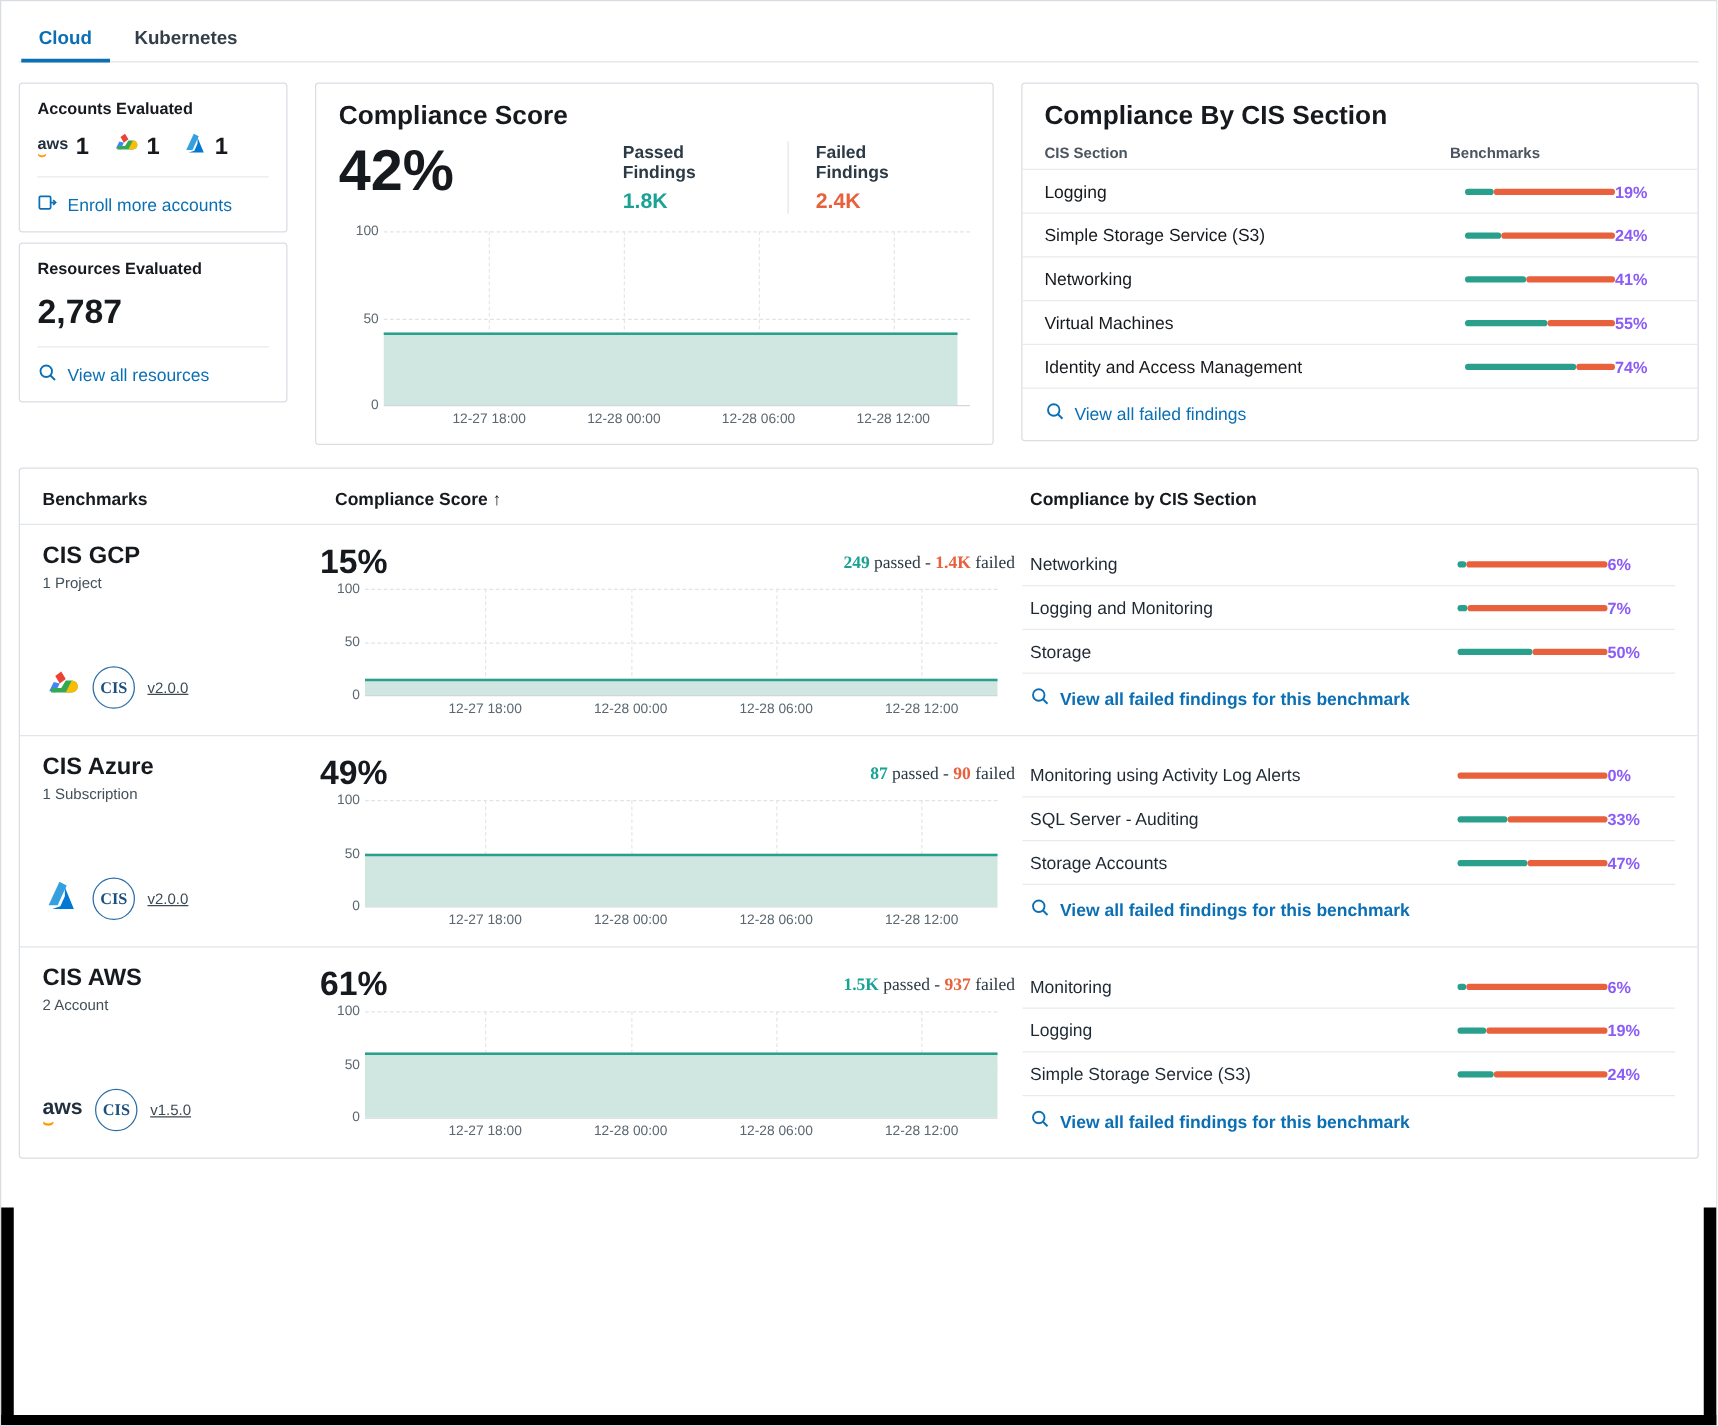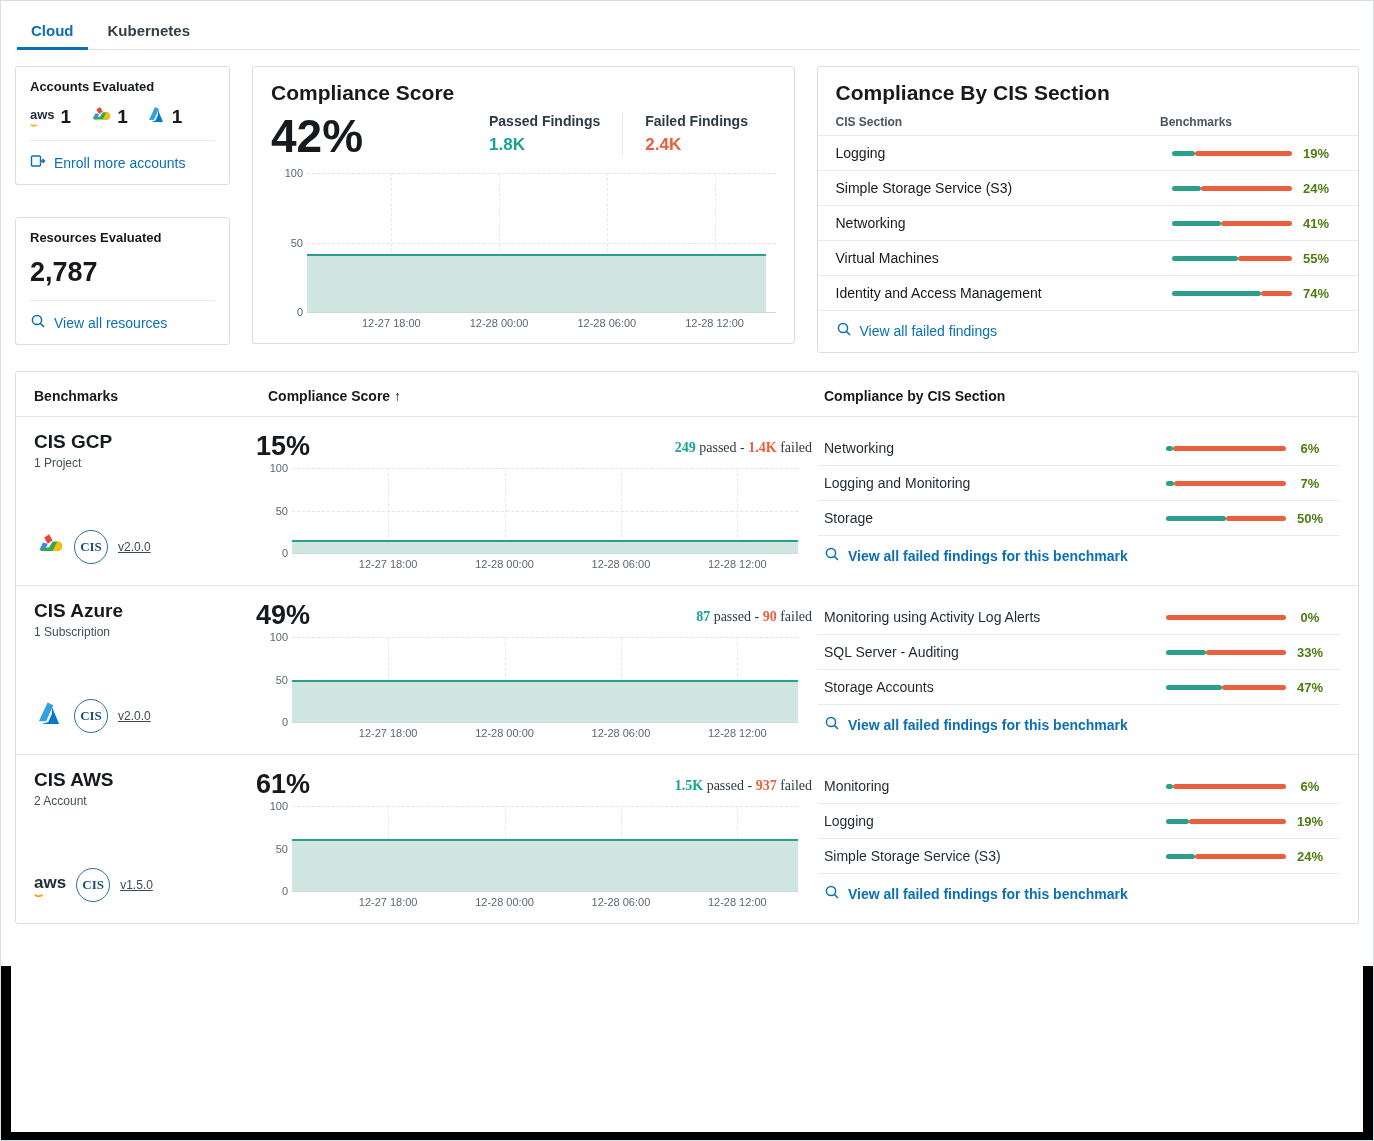--- a/index.html
+++ b/index.html
@@ -44,21 +44,21 @@
     color: #0b6fb4;
     border-bottom: 3px solid #0b6fb4;
   }
   
   .top-row {
     display: flex;
     gap: 22px;
     padding: 16px 14px 0 14px;
     align-items: flex-start;
   }
-  .col-left { width: 216px; display: flex; flex-direction: column; gap: 32px; }
+  .col-left { width: 216px; display: flex; flex-direction: column; gap: 8px; }
   .card {
     border: 1px solid #d9dee3;
     border-radius: 3px;
     background: #fff;
   }
   .card-pad { padding: 12px 14px; }
   .mini-title {
     font-size: 13px;
     font-weight: bold;
     color: #16191d;
@@ -77,21 +77,21 @@
     display: flex; align-items: center; gap: 8px;
     margin-top: 12px;
     color: #0b6fb4;
     font-size: 14px;
     cursor: pointer;
   }
   .big-num { font-size: 27px; font-weight: bold; color: #16191d; padding-bottom: 12px; border-bottom: 1px solid #e5e9ee;}
   
   .score-card { flex: 1 1 auto; width: 545px; }
   .score-title { font-size: 21px; font-weight: bold; color: #16191d; }
-  .score-head { display: flex; align-items: flex-start; gap: 0; margin-top: 8px; }
+  .score-head { display: flex; align-items: flex-start; gap: 12px; margin-top: 8px; }
   .score-pct { font-size: 46px; font-weight: bold; color: #16191d; line-height: 1; width: 218px; }
   .findings { display: flex; }
   .find-block { padding: 0 22px; border-left: 1px solid #e1e5ea; }
   .find-block:first-child { border-left: none; padding-left: 0; }
   .find-label { font-size: 14px; font-weight: bold; color: #2b3a45; }
   .find-val { font-size: 17px; font-weight: bold; margin-top: 6px; }
   .passed { color: #1aa394; }
   .failed { color: #e8603c; }
   
   .chart-wrap { position: relative; margin-top: 14px; }
@@ -128,21 +128,21 @@
     display: flex; align-items: center;
     padding: 9px 18px;
     border-top: 1px solid #e7ebef;
     font-size: 14px;
   }
   .cis-row .name { flex: 1; color: #16191d; }
   .bar-wrap { width: 120px; height: 6px; display: flex; align-items: center; }
   .bar { height: 5px; border-radius: 3px; }
   .bar-pass { background: #2aa08c; }
   .bar-fail { background: #e8603c; }
-  .pct { width: 48px; text-align: center; font-size: 13px; font-weight: bold; color: #4d7c0f; }
+  .pct { width: 48px; text-align: left; font-size: 13px; font-weight: bold; color: #8b5cf6; }
   
   .bench-card {
     margin: 18px 14px 0 14px;
     border: 1px solid #d9dee3;
     border-radius: 3px;
   }
   .bench-head {
     display: flex; padding: 16px 18px 12px 18px;
     font-size: 14px; font-weight: bold; color: #16191d;
     border-bottom: 1px solid #e2e6ea;

